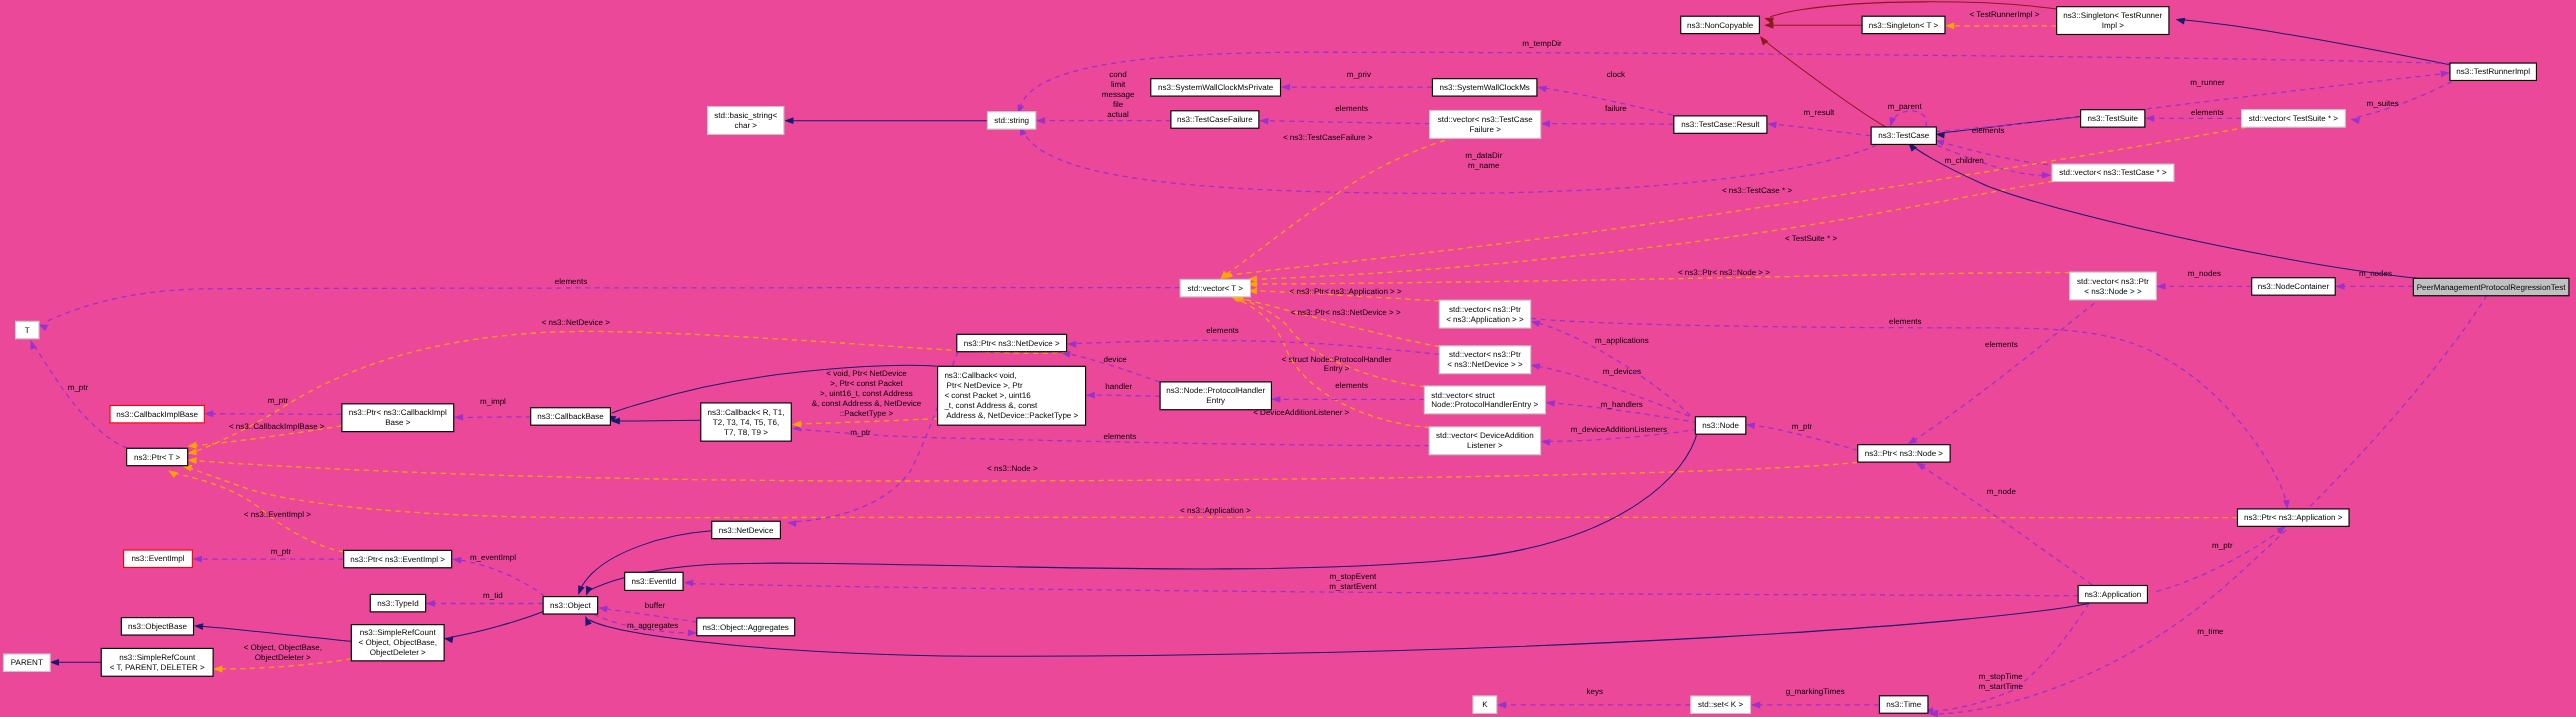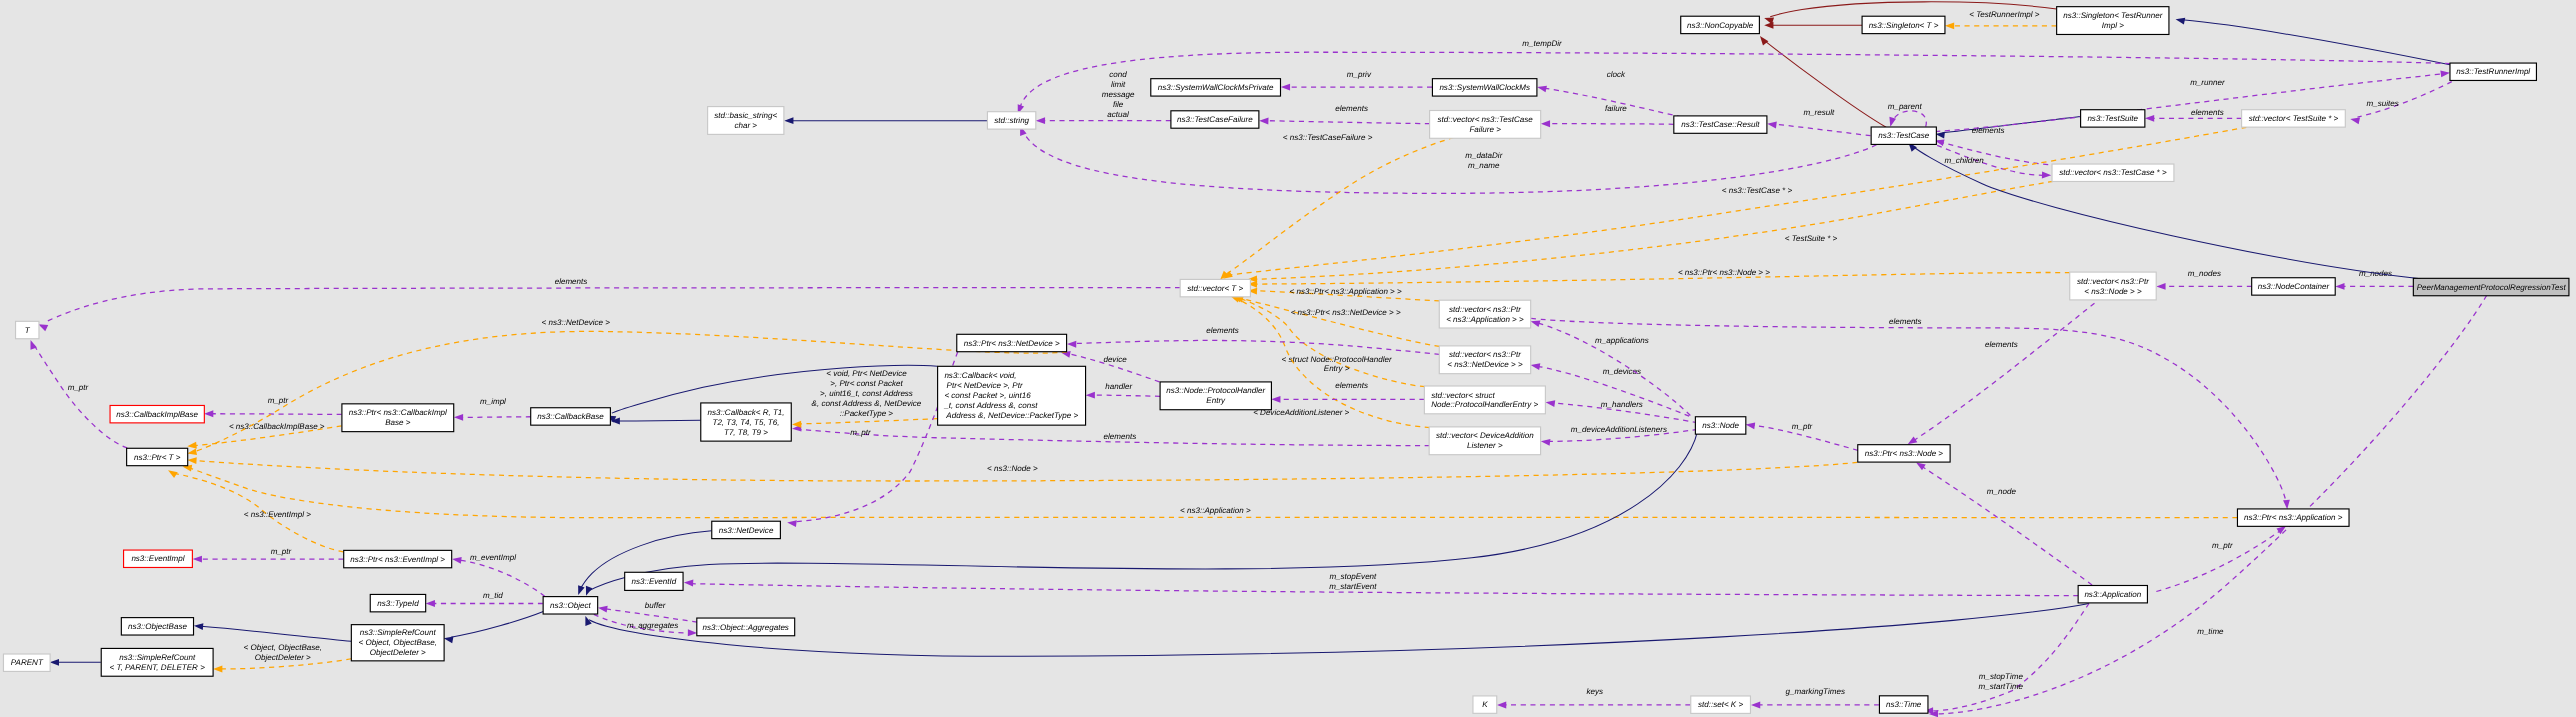--- a/index.html
+++ b/index.html
@@ -1,17 +1,17 @@
 <!DOCTYPE html>
 <html style="font-size:9.6px"><head>
 <meta charset="utf-8">
 <style>
   html,body{margin:0;padding:0;background:#fff;-webkit-font-smoothing:antialiased;}
   svg text{text-rendering:geometricPrecision;}
-  #page{position:relative;width:2576px;height:717px;background:#e5e5e5;overflow:hidden;font-style:italic;}
+  #page{position:relative;width:2576px;height:717px;background:#ec4899;overflow:hidden;}
   svg{display:block;}
   text{font-family:"Liberation Sans",sans-serif;font-size:13.4px;fill:#000;}
   .nd rect{fill:#ffffff;}
   .nd.solid rect{stroke:#000000;stroke-width:1.9;}
   .nd.grey rect{stroke:#c8c8c8;stroke-width:1.9;}
   .nd.red rect{stroke:#ff0000;stroke-width:1.9;}
   .nd.fill rect{stroke:#000000;stroke-width:1.9;fill:#c0c0c0;}
   path.e{fill:none;}
   .navy{stroke:#191970;stroke-width:1.7;}
   .dred{stroke:#8b1a1a;stroke-width:1.7;}

